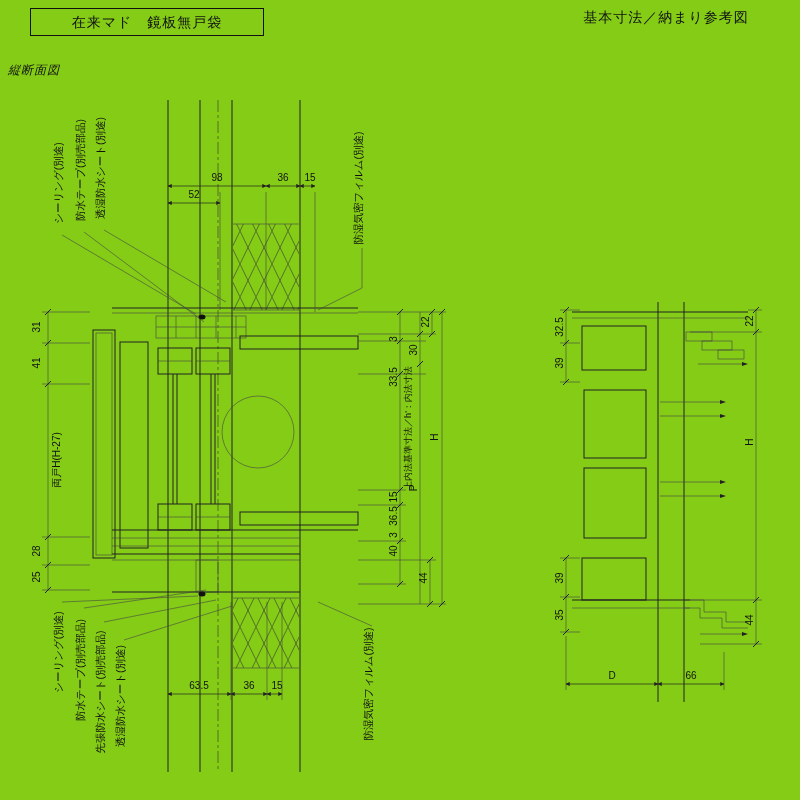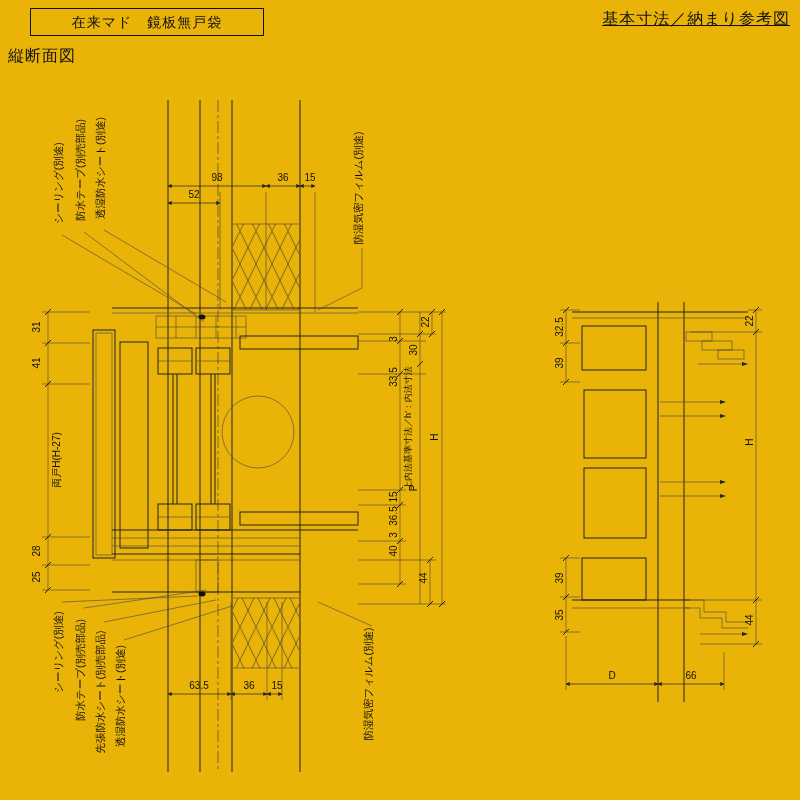--- a/index.html
+++ b/index.html
@@ -1,25 +1,25 @@
 <!DOCTYPE html>
 <html><head>
 <meta charset="utf-8">
 <style>
   html,body{margin:0;padding:0;background:#fff;}
-  #page{position:relative;width:800px;height:800px;background:#eab308;overflow:hidden;
+  #page{position:relative;width:800px;height:800px;background:#84cc16;overflow:hidden;
         font-family:"Liberation Sans", sans-serif;color:#111;}
   .title-box{position:absolute;left:30px;top:8px;width:232px;height:26px;
              border:1.5px solid #111;line-height:26px;text-align:center;
              font-size:14px;letter-spacing:1px;}
-  .ref-title{position:absolute;left:600px;top:9px;width:192px;height:20px;
-             font-size:16px;text-align:center;letter-spacing:1px;text-decoration:underline;}
+  .ref-title{position:absolute;left:570px;top:9px;width:192px;height:20px;
+             font-size:14px;text-align:center;letter-spacing:1px;}
   .note-box{position:absolute;left:600px;top:32px;width:190px;height:21px;
             border:1px solid #111;line-height:21px;text-align:center;font-size:12px;}
-  .view-label{position:absolute;left:8px;top:46px;font-size:16px;letter-spacing:1px;}
+  .view-label{position:absolute;left:8px;top:62px;font-size:12px;letter-spacing:1px;font-style:italic;}
   svg{position:absolute;left:0;top:0;}
   svg text{font-family:"Liberation Sans", sans-serif;fill:#111;}
   .ln{stroke:#222;stroke-width:1;fill:none;}
   .tn{stroke:#444;stroke-width:0.6;fill:none;}
   .cl{stroke:#333;stroke-width:0.6;fill:none;stroke-dasharray:12 3 3 3;}
   .dim{stroke:#222;stroke-width:0.7;fill:none;marker-start:url(#ar);marker-end:url(#ar);}
   .d{font-size:10px;}
   .c{font-size:10.5px;}
   .s{font-size:9px;}
   .blob{fill:#111;stroke:none;}

